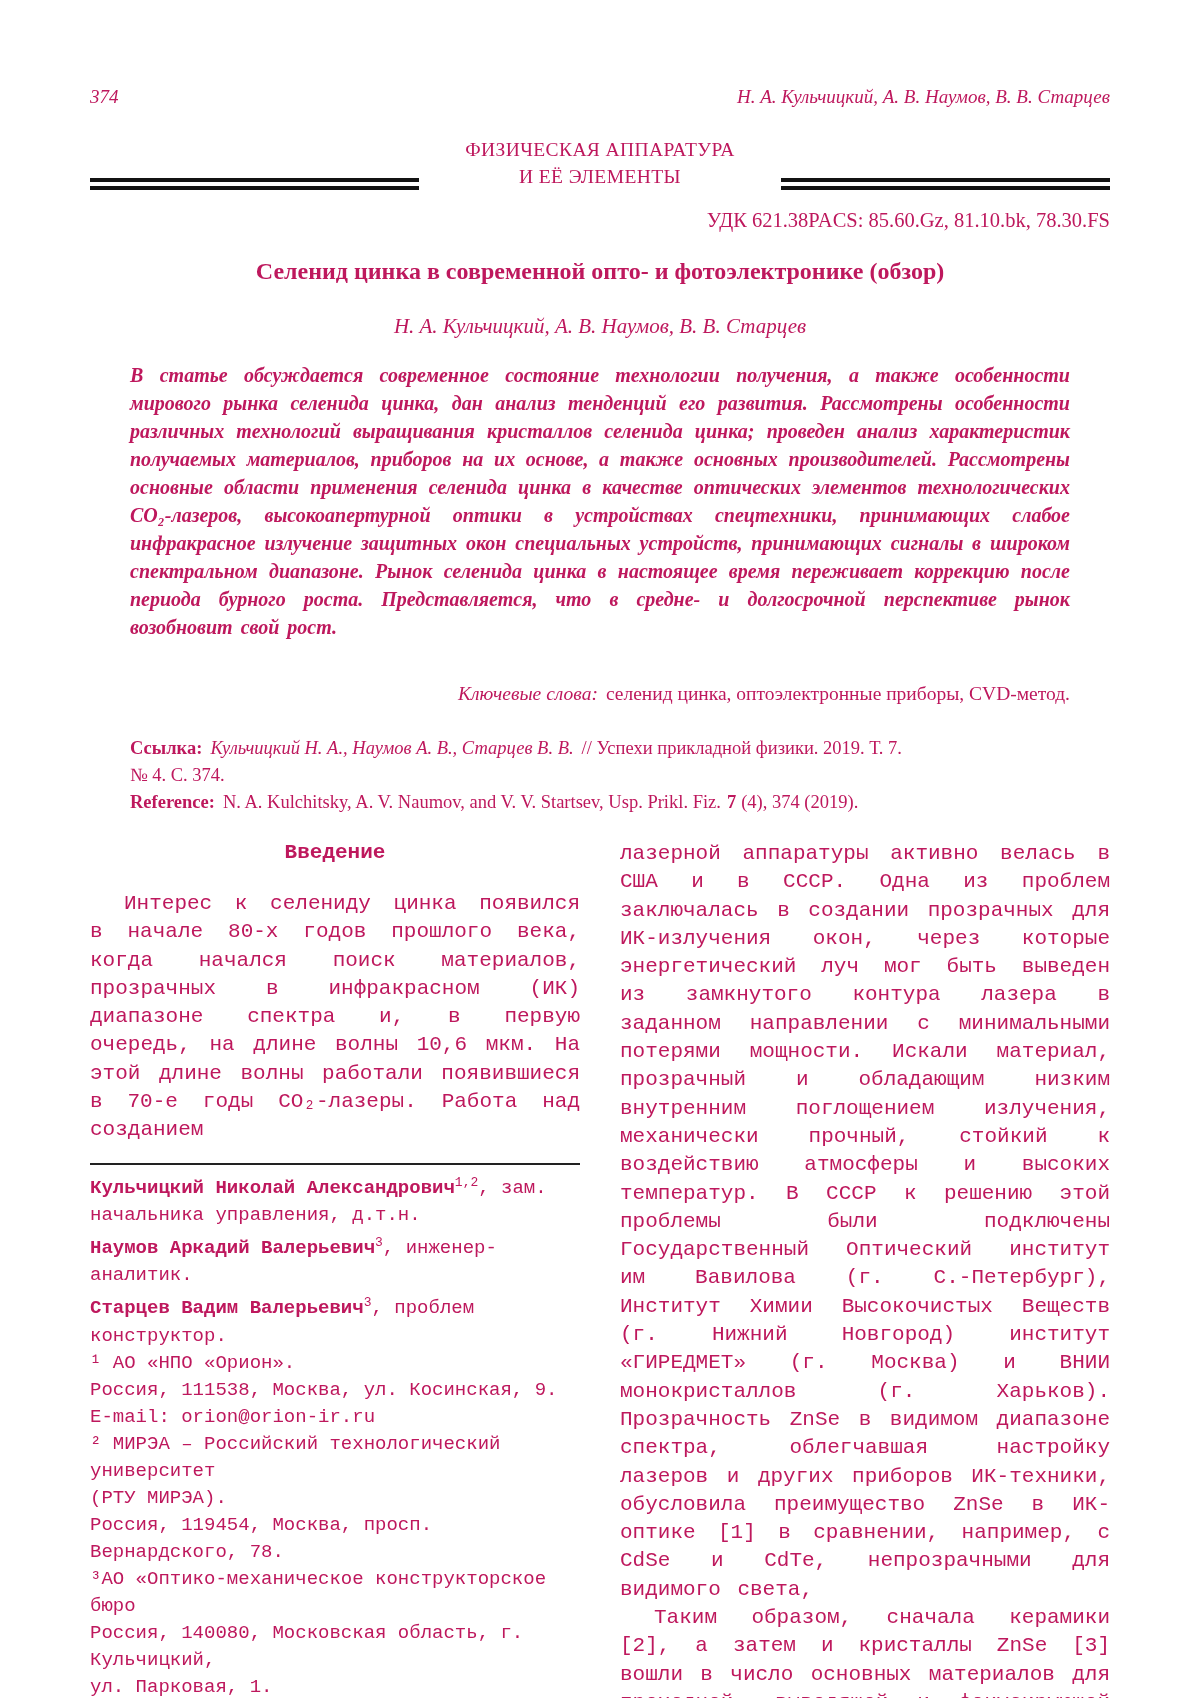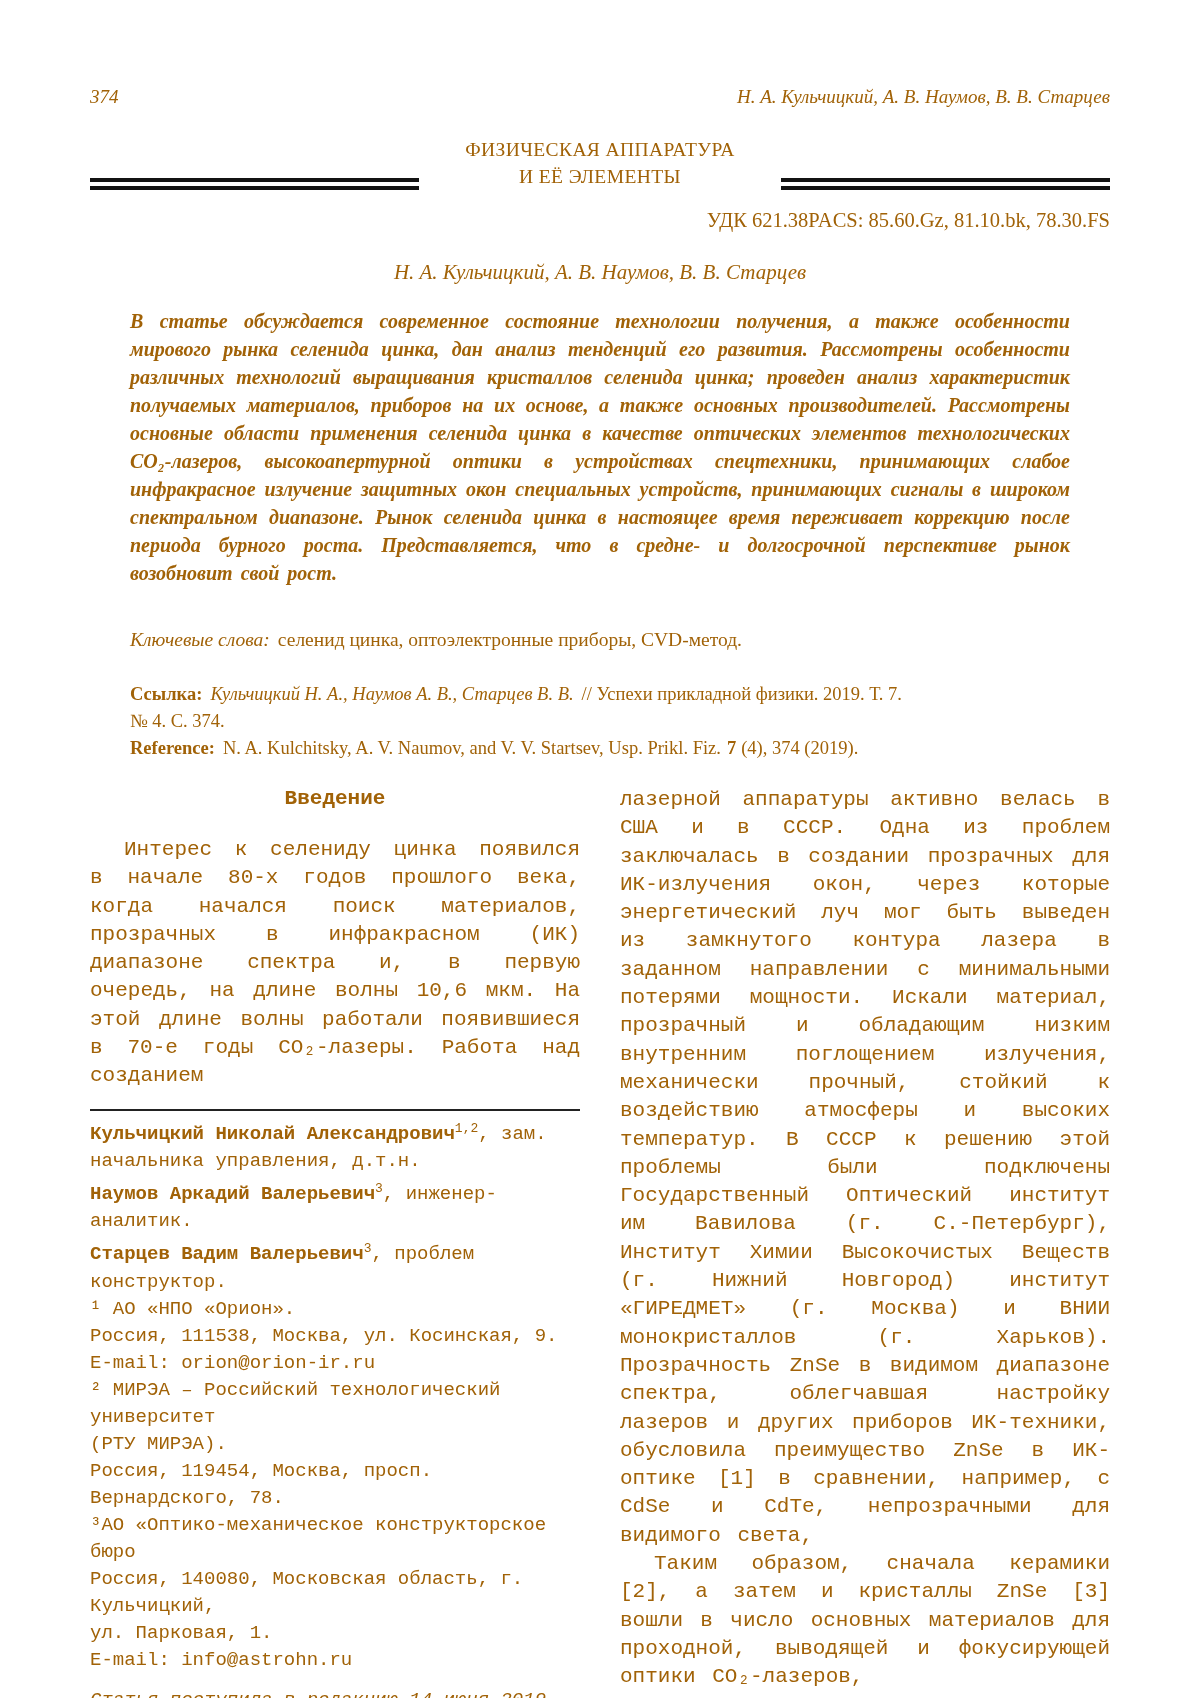--- a/index.html
+++ b/index.html
@@ -4,21 +4,21 @@
 <style>
   html, body { margin: 0; padding: 0; background: #ffffff; }
   .page {
     position: relative;
     width: 1200px;
     height: 1698px;
     margin: 0 auto;
     box-sizing: border-box;
     padding: 86px 90px 0 90px;
     background: #ffffff;
-    color: #a16207;
+    color: #be185d;
     font-family: "Liberation Serif", "DejaVu Serif", serif;
     overflow: hidden;
   }
 
   
   .running-head {
     display: flex;
     justify-content: space-between;
     font-style: italic;
     font-size: 19px;
@@ -80,20 +80,21 @@
     font-size: 20px;
     line-height: 28px;
     text-align: justify;
     word-spacing: 3px;
   }
 
   .keywords {
     margin: 40px 40px 0 40px;
     font-size: 19.5px;
     line-height: 26px;
+    text-align: right;
   }
   .kw-label { font-style: italic; margin-right: 8px; }
 
   .citation {
     margin: 28px 40px 0 40px;
     font-size: 18.5px;
     line-height: 27px;
     text-align: justify;
   }
   .citation p { margin: 0; }
@@ -175,20 +176,21 @@
       <div>И ЕЁ ЭЛЕМЕНТЫ</div>
     </div>
     <div class="double-rule"></div>
   </div>
 
   <div class="udc-row">
     <span>УДК 621.38</span>
     <span>PACS: 85.60.Gz, 81.10.bk, 78.30.FS</span>
   </div>
 
+  <h1 class="article-title">Селенид цинка в современной опто- и фотоэлектронике (обзор)</h1>
 
   <div class="article-authors">Н. А. Кульчицкий, А. В. Наумов, В. В. Старцев</div>
 
   <p class="abstract">В статье обсуждается современное состояние технологии получения, а также особенности мирового рынка селенида цинка, дан анализ тенденций его развития. Рассмотрены особенности различных технологий выращивания кристаллов селенида цинка; проведен анализ характеристик получаемых материалов, приборов на их основе, а также основных производителей. Рассмотрены основные области применения селенида цинка в качестве оптических элементов технологических CO₂-лазеров, высокоапертурной оптики в устройствах спецтехники, принимающих слабое инфракрасное излучение защитных окон специальных устройств, принимающих сигналы в широком спектральном диапазоне. Рынок селенида цинка в настоящее время переживает коррекцию после периода бурного роста. Представляется, что в средне- и долгосрочной перспективе рынок возобновит свой рост.</p>
 
   <p class="keywords"><span class="kw-label">Ключевые слова:</span><span>селенид цинка, оптоэлектронные приборы, CVD-метод.</span></p>
 
   <div class="citation">
     <p><span class="cite-label">Ссылка:</span><span class="cite-authors">Кульчицкий Н. А., Наумов А. В., Старцев В. В.</span><span>// Успехи прикладной физики. 2019. Т. 7.</span></p>
     <p>№ 4. С. 374.</p>

